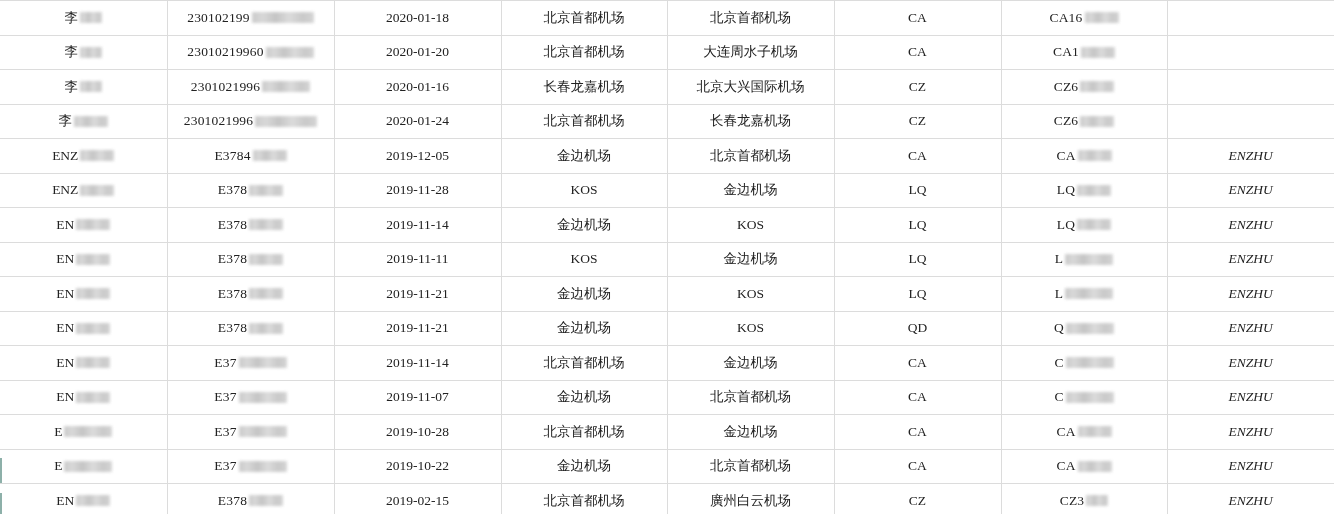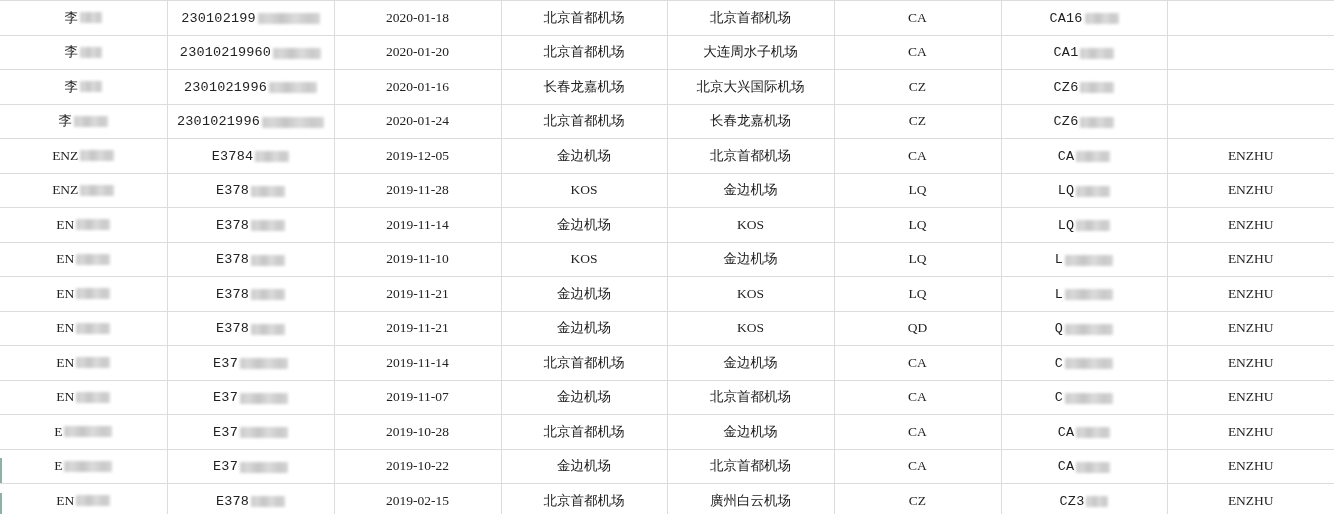--- a/index.html
+++ b/index.html
@@ -25,20 +25,21 @@
     height: 33.5px;
     padding: 0 4px;
     font-size: 13.5px;
     text-align: center;
     vertical-align: middle;
     white-space: nowrap;
     overflow: hidden;
   }
   table.flight-table td:last-child {
     border-right: none;
+    font-style: italic;
   }
   table.flight-table tr:first-child td {
     border-top: 1px solid #dcdcdc;
   }
   
   col.c-name    { width: 167px; }
   col.c-id      { width: 167px; }
   col.c-date    { width: 167px; }
   col.c-dep     { width: 166px; }
   col.c-arr     { width: 167px; }
@@ -62,21 +63,21 @@
     filter: blur(1.6px);
     opacity: 0.95;
     vertical-align: middle;
     position: relative;
     top: 0px;
   }
   .blur.b-sm { width: 22px; }
   .blur.b-md { width: 34px; }
   .blur.b-lg { width: 48px; }
   .blur.b-xl { width: 62px; }
-  .mono { font-family: Liberation Mono, monospace; letter-spacing: 0.2px; }
+  .mono { font-family: Liberation Serif, serif; letter-spacing: 0.2px; }
   
   .edge-mark {
     position: absolute;
     left: 0;
     width: 2px;
     height: 33px;
     background: #2f6f63;
     opacity: 0.55;
   }
   td.first-col { position: relative; }
@@ -302,21 +303,21 @@
       <tr>
         <td class="first-col"><span class="cell-inner">
             <span class="txt">EN</span>
             <span class="blur b-md"></span>
           </span></td>
         <td><span class="cell-inner">
             <span class="txt mono">E378</span>
             <span class="blur b-md"></span>
           </span></td>
         <td><span class="cell-inner">
-            <span class="txt">2019-11-10</span>
+            <span class="txt">2019-11-11</span>
           </span></td>
         <td><span class="cell-inner">
             <span class="txt">KOS</span>
           </span></td>
         <td><span class="cell-inner">
             <span class="txt">金边机场</span>
           </span></td>
         <td><span class="cell-inner">
             <span class="txt">LQ</span>
           </span></td>

